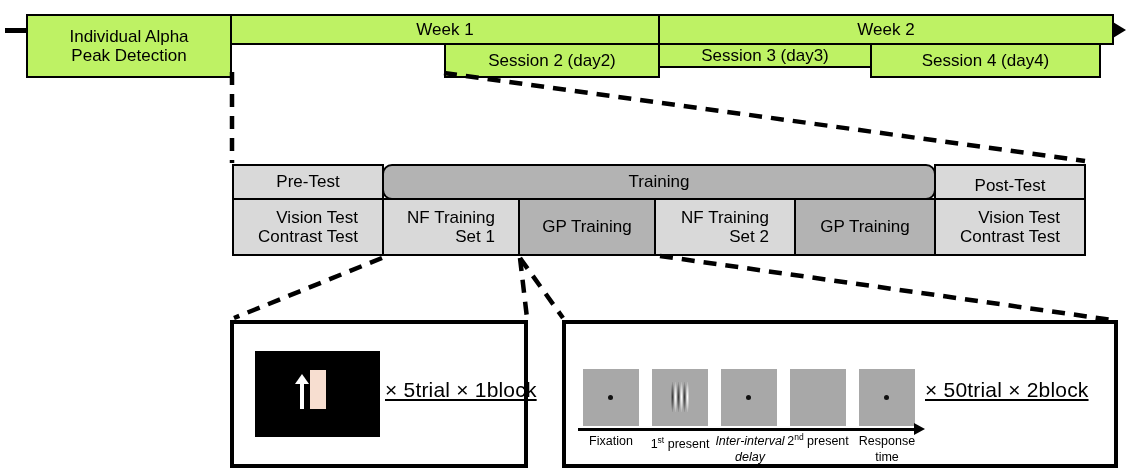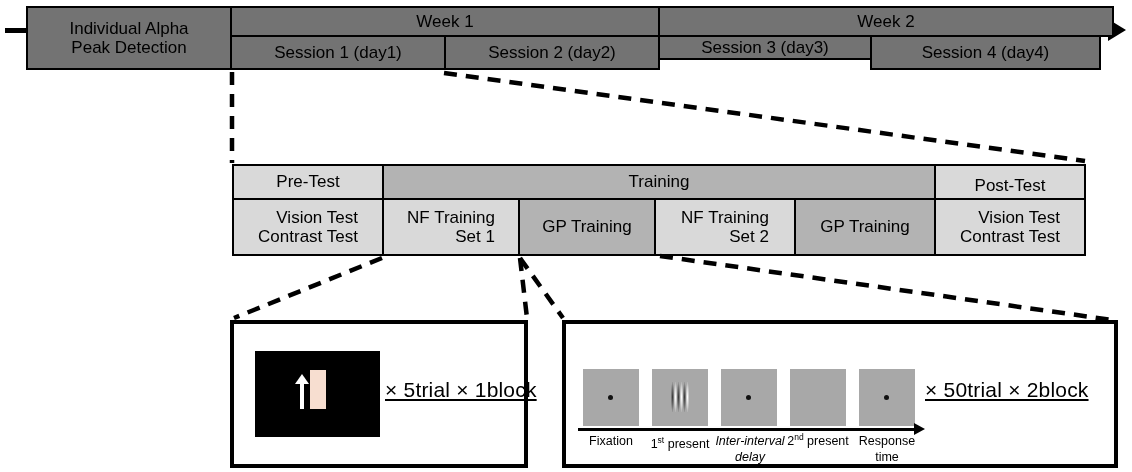--- a/index.html
+++ b/index.html
@@ -26,21 +26,21 @@
     border: 2.5px solid #000;
     display: flex;
     align-items: center;
     justify-content: center;
     text-align: center;
     line-height: 1.14;
     font-size: 17px;
     white-space: pre-line;
   }
 
-  .fill-light  { background: #737373; }
+  .fill-light  { background: #bef264; margin-top: 8px; }
   .fill-light2 { background: #d9d9d9; text-align: right; }
   .fill-mid    { background: #b3b3b3; }
 
   
   .axis-line {
     position: absolute;
     background: #000;
     height: 5px;
   }
   .axis-head {
@@ -142,27 +142,26 @@
   <div class="axis-line" style="left:5px; top:28px; width:26px;"></div>
   <div class="axis-line" style="left:1085px; top:28px; width:25px;"></div>
   <div class="axis-head" style="left:1108px; top:19px;"></div>
 
   <div class="cell fill-light" style="left:26px; top:6px; width:206px; height:64px;">Individual Alpha
 Peak Detection</div>
 
   <div class="cell fill-light" style="left:230px; top:6px; width:430px; height:31px;">Week 1</div>
   <div class="cell fill-light" style="left:658px; top:6px; width:456px; height:31px;">Week 2</div>
 
-  <div class="cell fill-light" style="left:230px; top:35px; width:216px; height:35px;">Session 1 (day1)</div>
   <div class="cell fill-light" style="left:444px; top:35px; width:216px; height:35px;">Session 2 (day2)</div>
   <div class="cell fill-light" style="left:658px; top:35px; width:214px; height:25px;">Session 3 (day3)</div>
   <div class="cell fill-light" style="left:870px; top:35px; width:231px; height:35px;text-align:right;">Session 4 (day4)</div>
 
   <div class="cell fill-light2" style="left:232px; top:164px; width:152px; height:36px;">Pre-Test</div>
-  <div class="cell fill-mid" style="left:382px; top:164px; width:554px; height:36px;">Training</div>
+  <div class="cell fill-mid" style="left:382px; top:164px; width:554px; height:36px;border-radius:10px;">Training</div>
   <div class="cell fill-light2" style="left:934px; top:164px; width:152px; height:44px;">Post-Test</div>
 
   <div class="cell fill-light2" style="left:232px; top:198px; width:152px; height:58px;">Vision Test
 Contrast Test</div>
   <div class="cell fill-light2" style="left:382px; top:198px; width:138px; height:58px;">NF Training
 Set 1</div>
   <div class="cell fill-mid" style="left:518px; top:198px; width:138px; height:58px;">GP Training</div>
   <div class="cell fill-light2" style="left:654px; top:198px; width:142px; height:58px;">NF Training
 Set 2</div>
   <div class="cell fill-mid" style="left:794px; top:198px; width:142px; height:58px;">GP Training</div>

